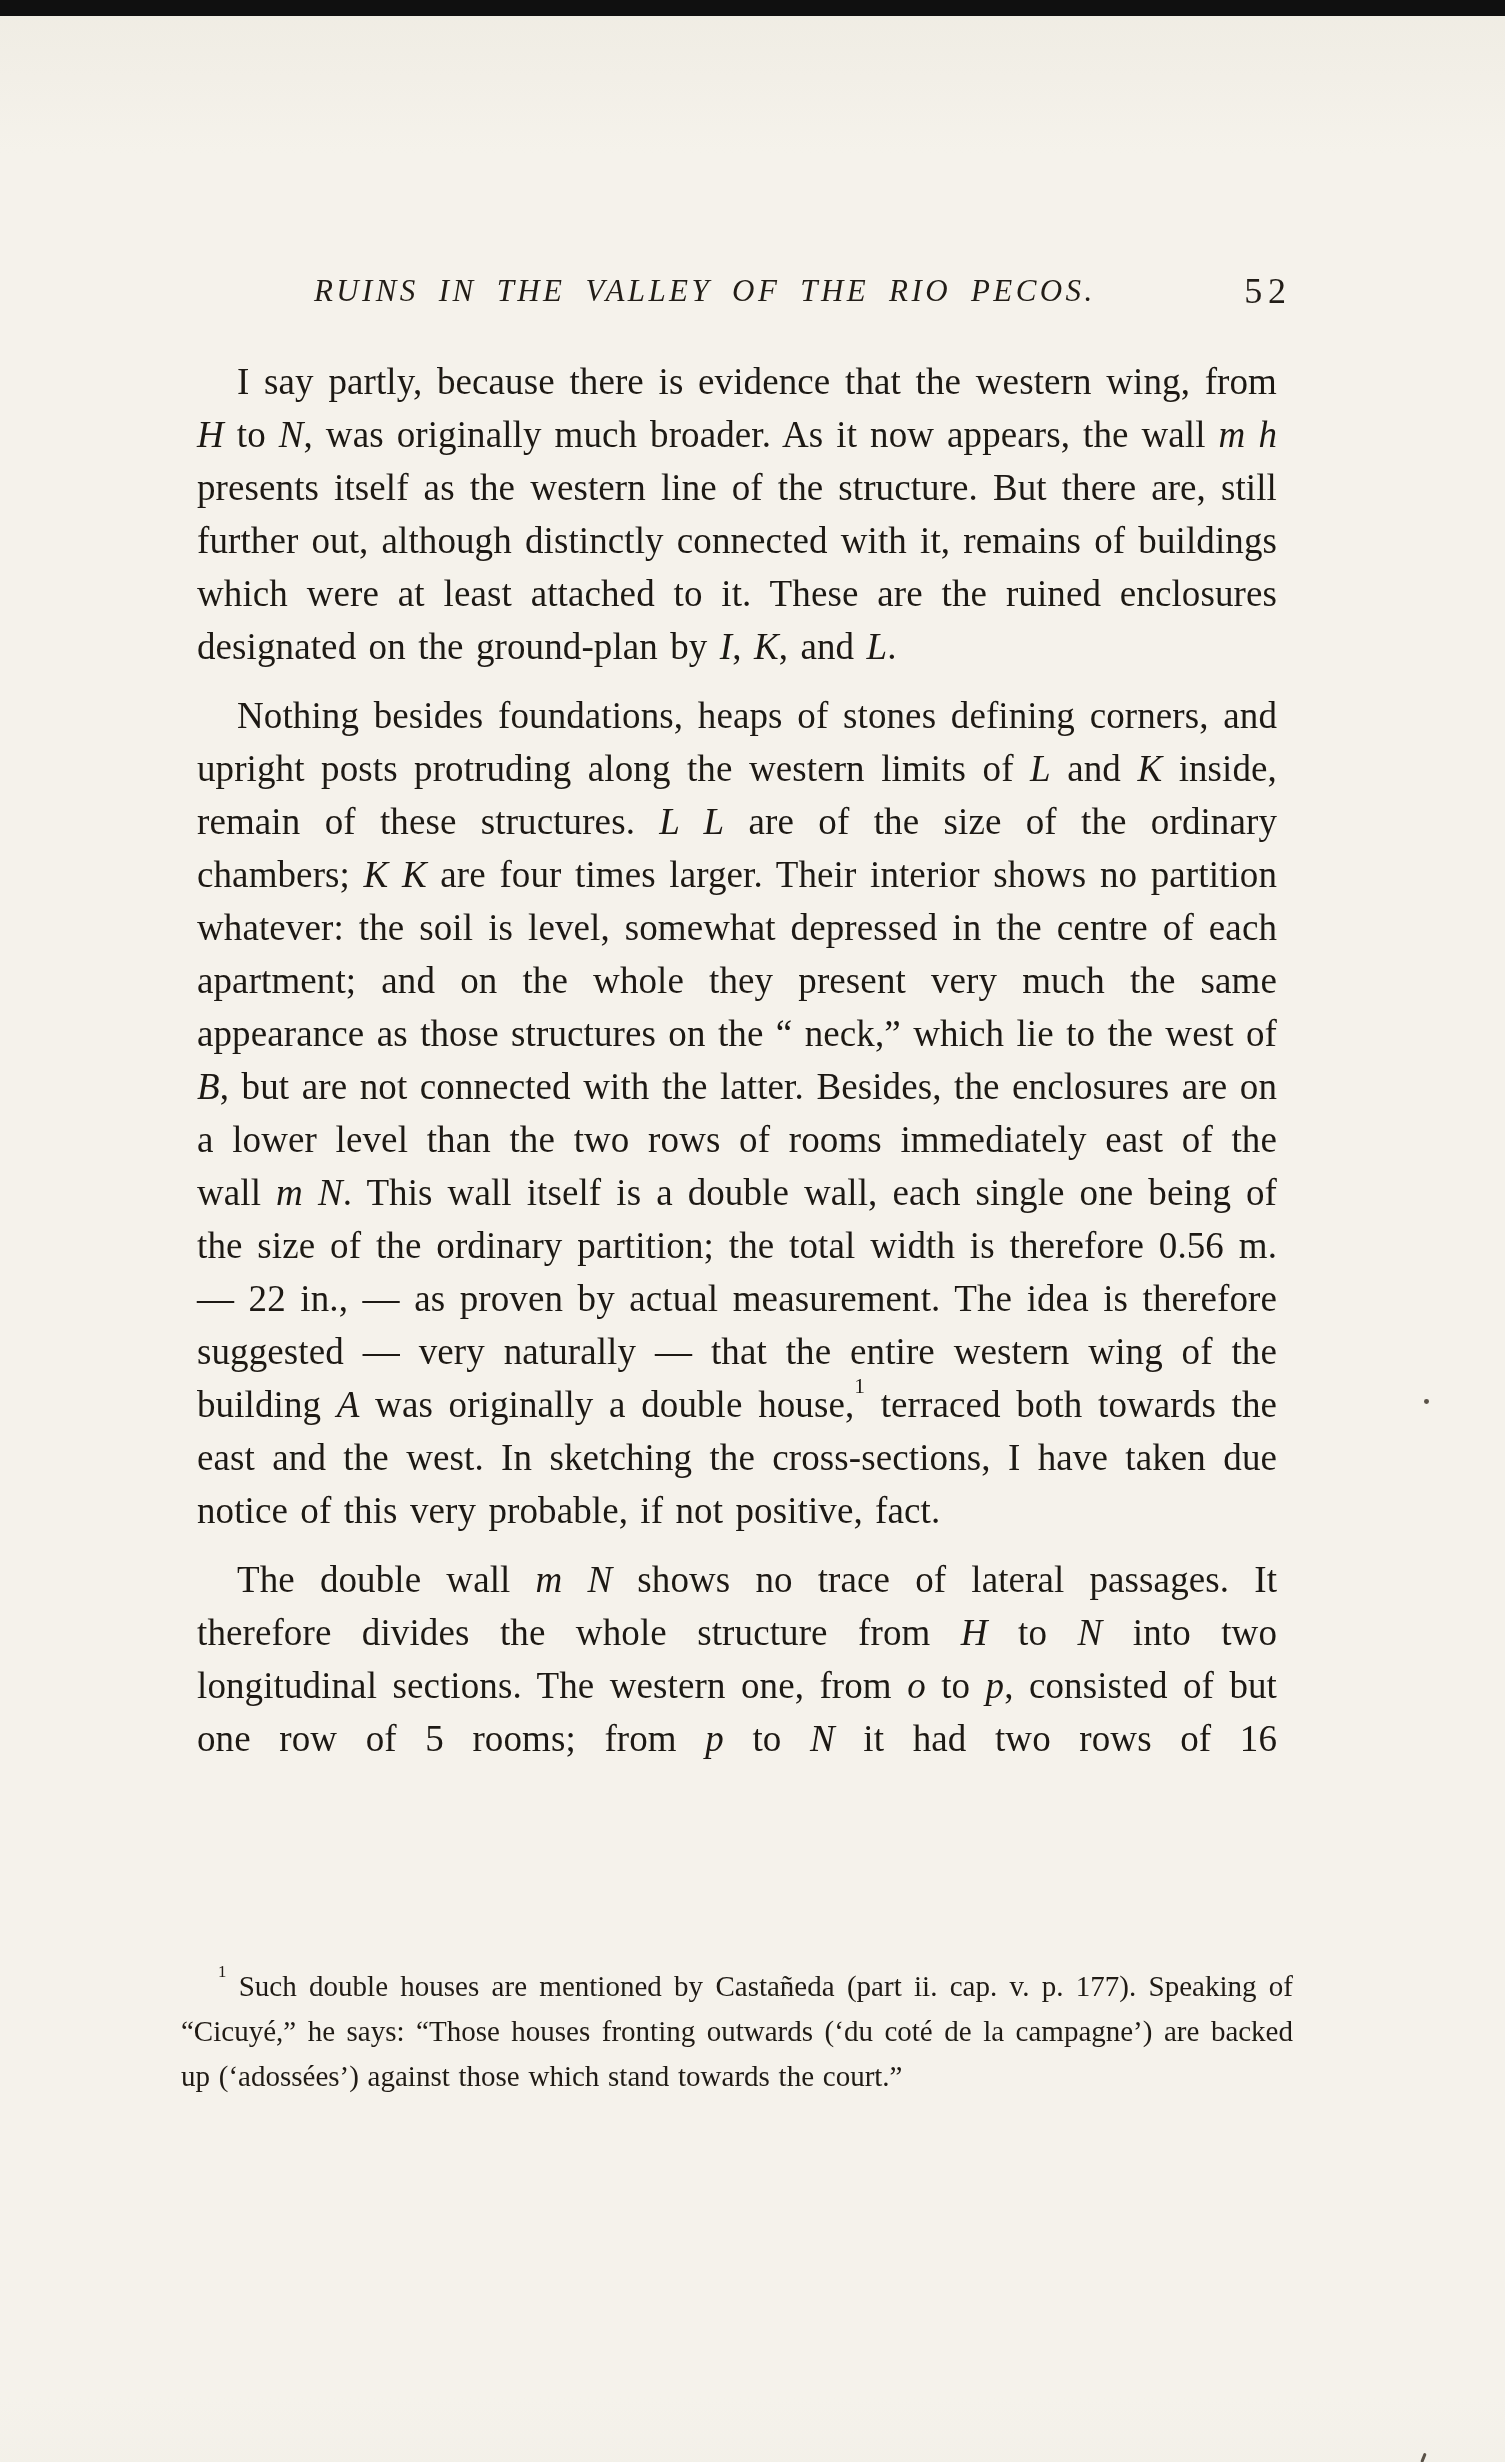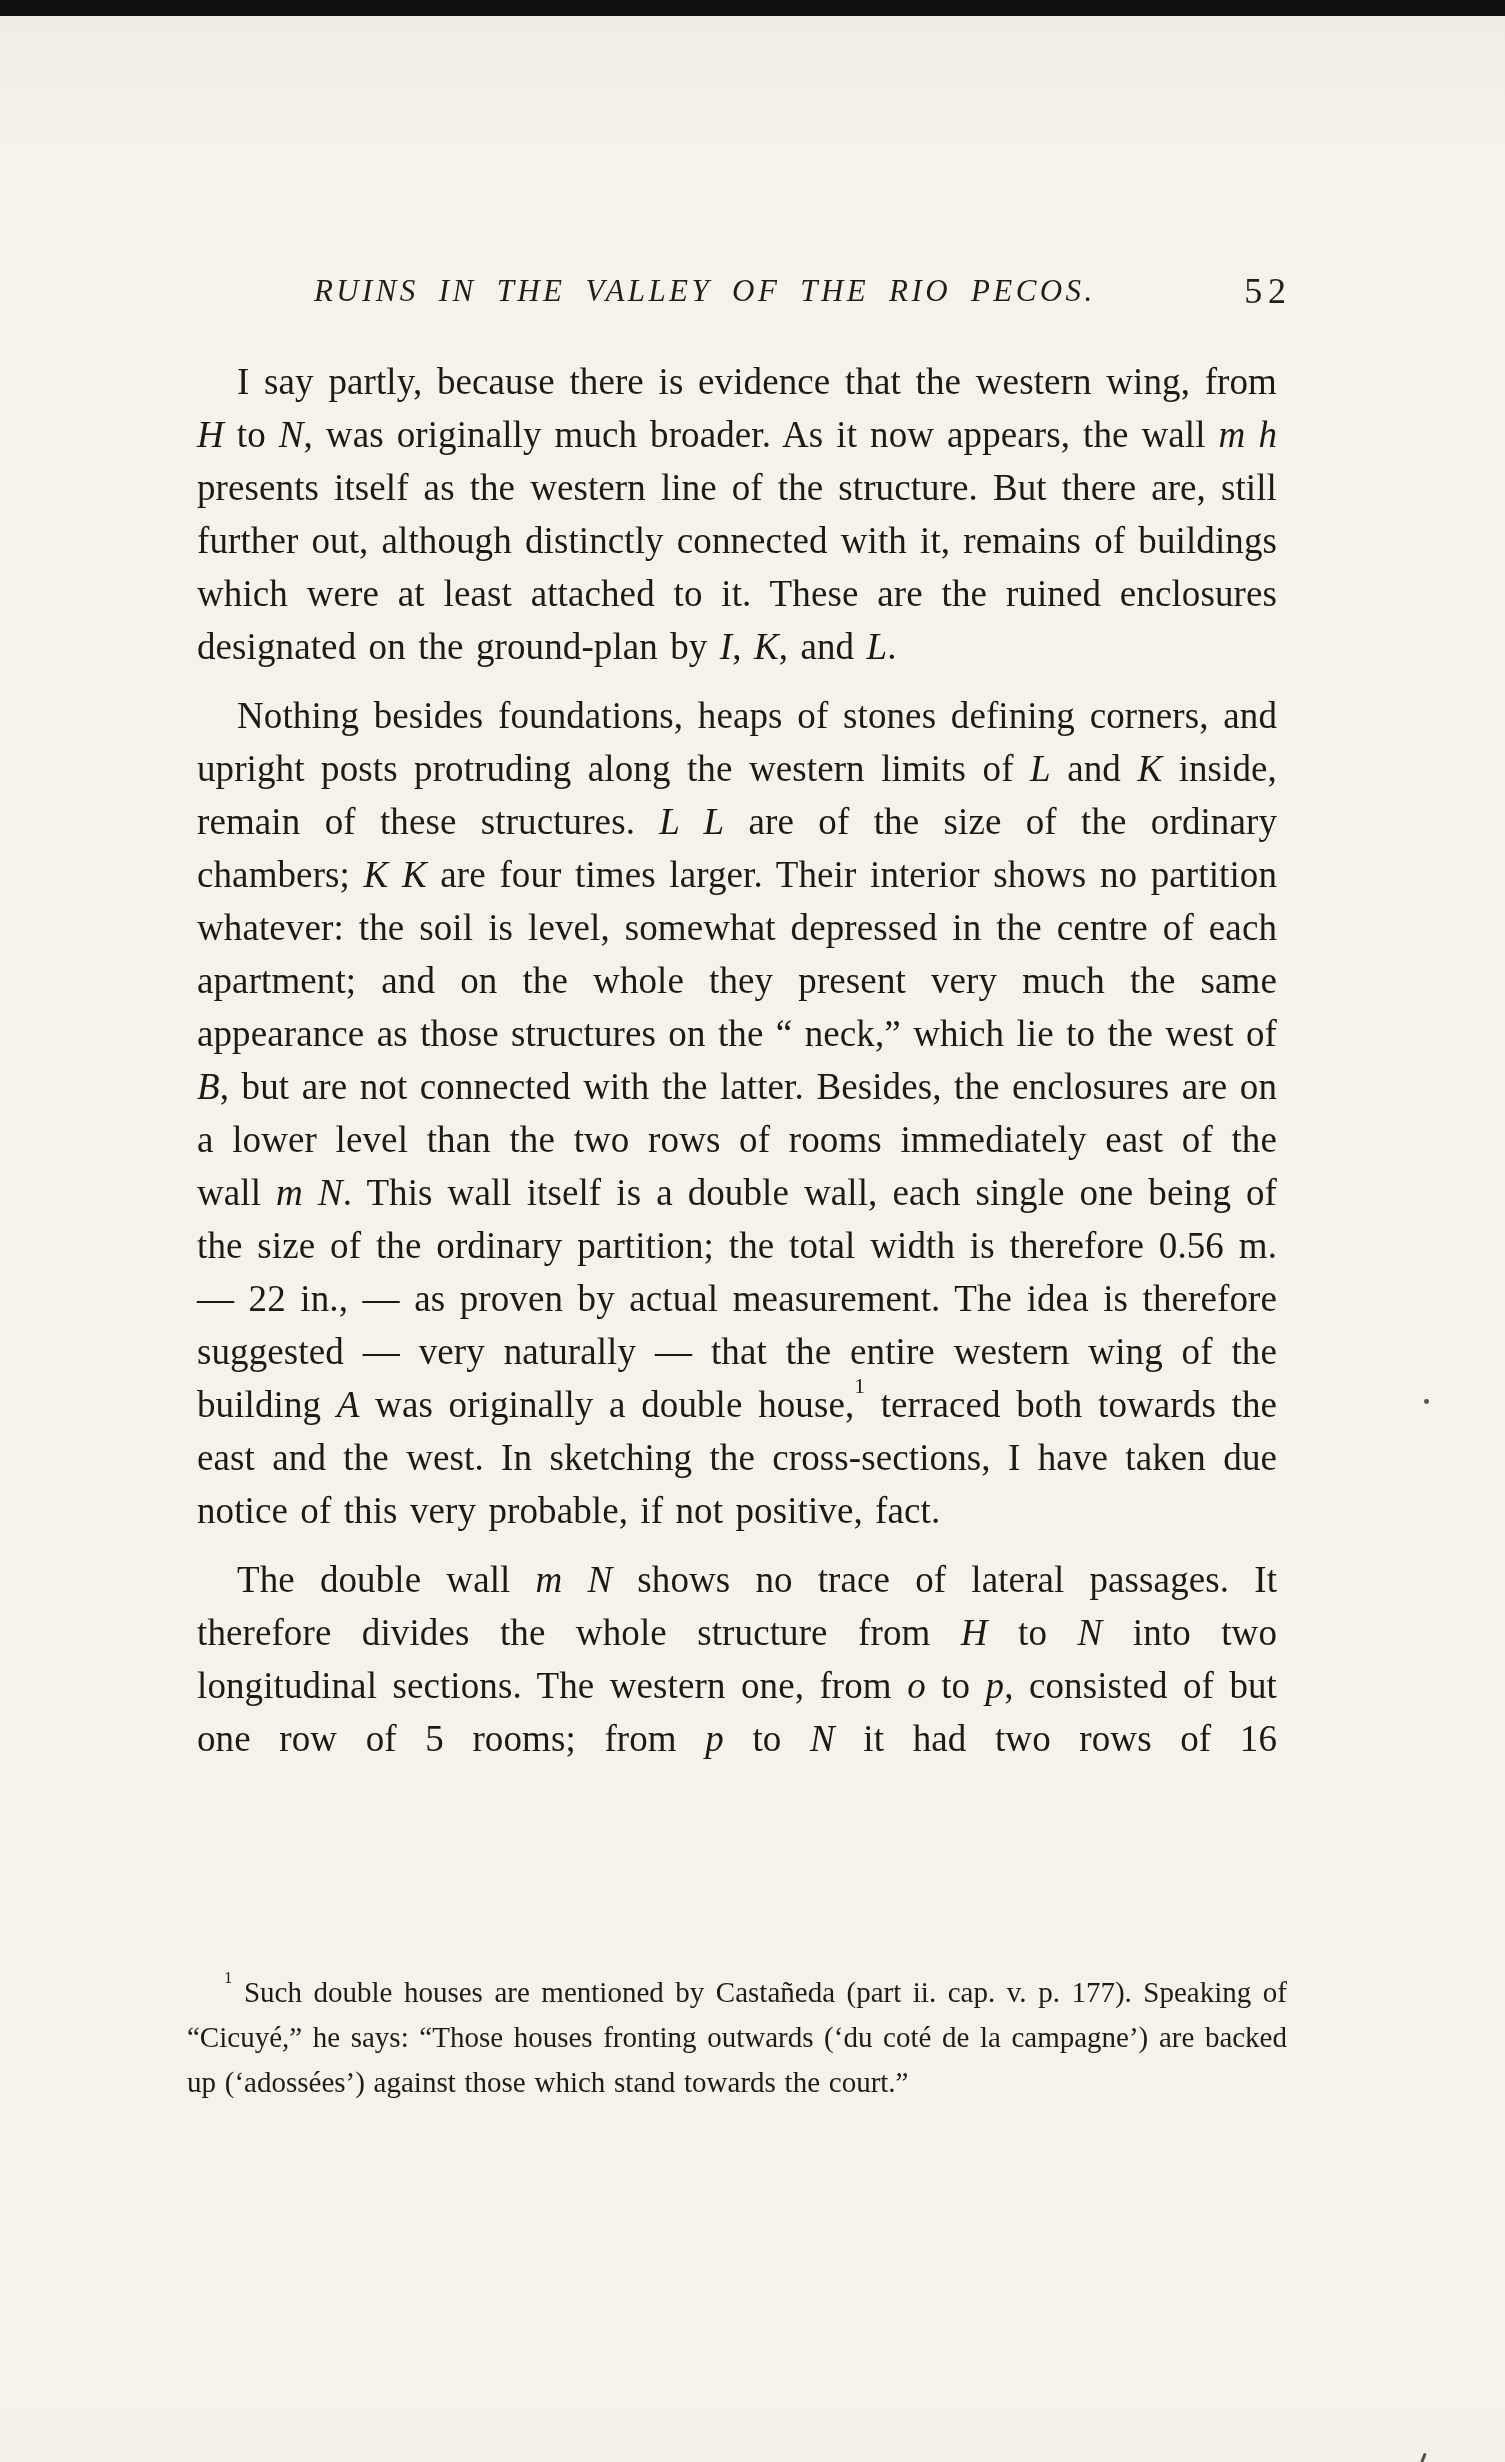--- a/index.html
+++ b/index.html
@@ -47,21 +47,21 @@
   }
   .body-text p { margin: 16px; text-indent: 40px; }
   .body-text p.continues { text-align-last: justify; }
   .footnote {
     position: absolute; top: 1964px; left: 181px; width: 1112px;
     font-size: 29px; line-height: 45px;
     text-align: justify;
     word-spacing: 1.5px;
     color: #201b15;
   }
-  .footnote p { margin: 6px; text-indent: 37px; }
+  .footnote p { margin: 0; text-indent: 37px; }
   em { font-style: italic; }
   sup { font-size: 58%; line-height: 0; position: relative; top: -0.5em; letter-spacing: 0; }
   .speck { position: absolute; background: #5a5248; }
   .speck-1 { left: 1424px; top: 1399px; width: 4.9px; height: 4.9px; border-radius: 50%; }
   .speck-2 { left: 1422px; top: 2453px; width: 3.4px; height: 9.8px; border-radius: 2px; transform: rotate(22deg); }
 </style>
 </head>
 <body>
 
 <div class="scan-bar"></div>

